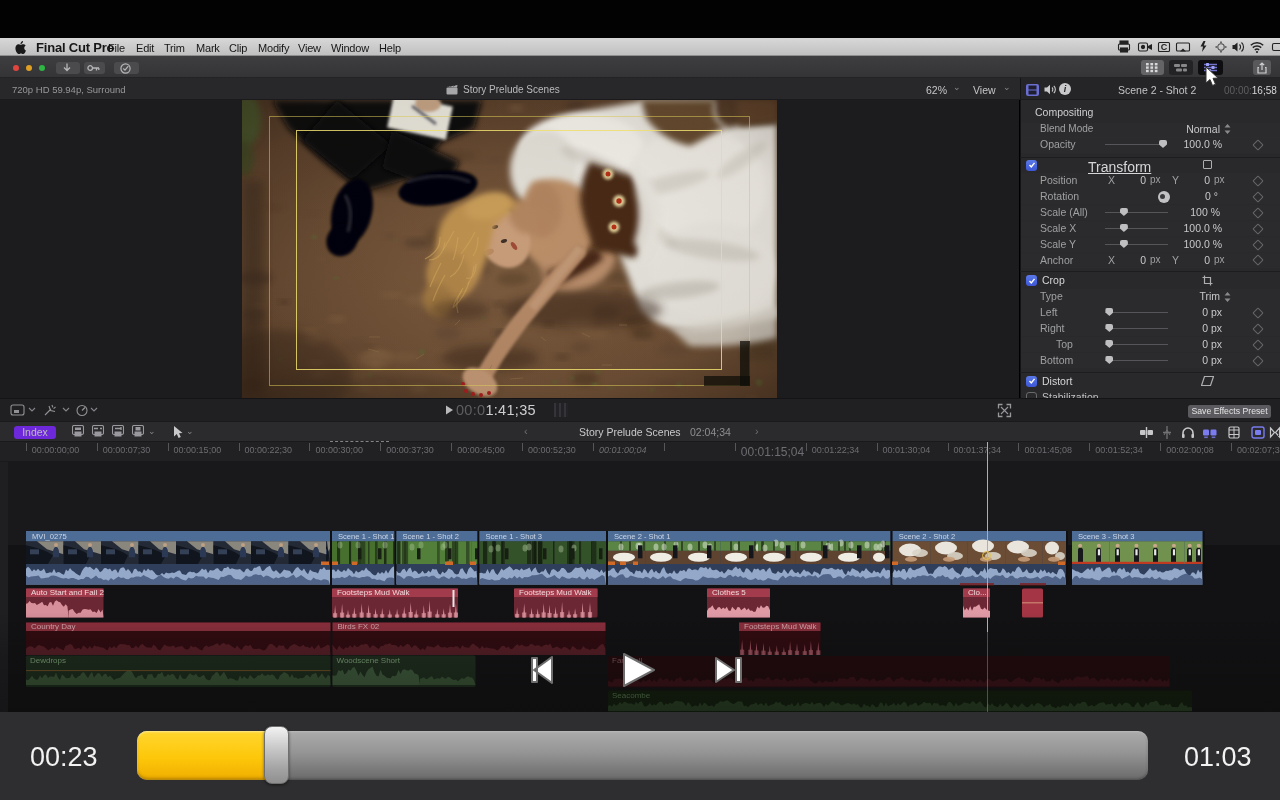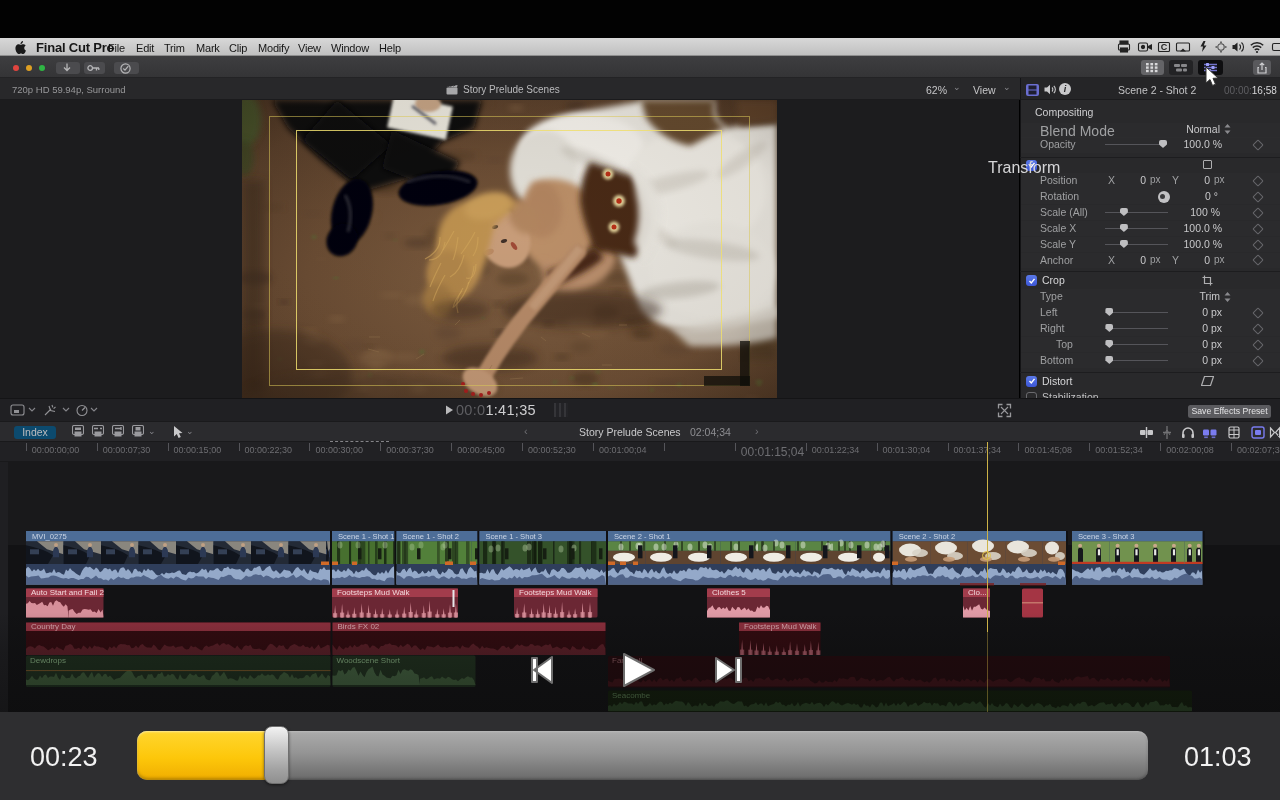--- a/index.html
+++ b/index.html
@@ -424,36 +424,36 @@
 <div class="abs" style="left:1021px;top:204.5px;width:259px;height:15.5px;background:#2d2d2f;opacity:0.55;"></div>
 <div class="abs" style="left:1021px;top:220.5px;width:259px;height:15.5px;background:#2d2d2f;opacity:0.55;"></div>
 <div class="abs" style="left:1021px;top:236.5px;width:259px;height:15.5px;background:#2d2d2f;opacity:0.55;"></div>
 <div class="abs" style="left:1021px;top:252.5px;width:259px;height:15.5px;background:#2d2d2f;opacity:0.55;"></div>
 <div class="abs" style="left:1021px;top:289px;width:259px;height:15.5px;background:#2d2d2f;opacity:0.55;"></div>
 <div class="abs" style="left:1021px;top:305px;width:259px;height:15.5px;background:#2d2d2f;opacity:0.55;"></div>
 <div class="abs" style="left:1021px;top:320.5px;width:259px;height:15.5px;background:#2d2d2f;opacity:0.55;"></div>
 <div class="abs" style="left:1021px;top:336.5px;width:259px;height:15.5px;background:#2d2d2f;opacity:0.55;"></div>
 <div class="abs" style="left:1021px;top:352.5px;width:259px;height:15.5px;background:#2d2d2f;opacity:0.55;"></div>
 <div class="abs" style="left:1035px;top:106.2px;font-size:10.5px;color:#cfcfd1;">Compositing</div>
-<div class="abs" style="left:1040px;top:122.5px;font-size:14px;color:#9fa0a2;">Blend Mode</div>
+<div class="abs" style="left:1040px;top:122.5px;font-size:10px;color:#9fa0a2;">Blend Mode</div>
 <div class="abs" style="left:1100px;top:122.5px;width:120px;text-align:right;font-size:10.5px;color:#c8c8ca;">Normal</div>
 <svg class="abs" style="left:1224px;top:124.0px" width="7" height="10" viewBox="0 0 7 10">
     <path d="M3.5 0 L6.5 3.5 H0.5 Z M3.5 10 L0.5 6.5 H6.5 Z" fill="#8a8a8e"></path>
   </svg>
 <div class="abs" style="left:1040px;top:138.1px;font-size:10.5px;color:#9fa0a2;">Opacity</div>
 <div class="abs" style="left:1105px;top:143.9px;width:58px;height:1.6px;background:#55555a;"></div>
 <div class="abs" style="left:1159.0px;top:140.1px;width:8px;height:8px;background:#bfbfc1;border-radius:2px 2px 4px 4px;clip-path:polygon(0 0,100% 0,100% 55%,50% 100%,0 55%);"></div>
 <div class="abs" style="left:1102px;top:138.1px;width:120px;text-align:right;font-size:10.5px;color:#c8c8ca;">100.0 %</div>
 <div class="abs" style="left:1254px;top:140.6px;width:8px;height:8px;border:1.2px solid #66666a;transform:rotate(45deg);border-radius:1px;"></div>
 <div class="abs" style="left:1020px;top:156.5px;width:260px;height:1px;background:#1d1d1f;"></div>
 <div class="abs" style="left:1026px;top:159.5px;width:11px;height:11px;border-radius:3px;background:linear-gradient(#5a79e8,#3c56d6);"></div>
 <svg class="abs" style="left:1027.5px;top:161.0px" width="8" height="8" viewBox="0 0 8 8">
     <path d="M1.5 4 L3.3 6 L6.5 1.8" stroke="#fff" stroke-width="1.4" fill="none"></path>
   </svg>
-<div class="abs" style="left:988px;top:158.5px;font-size:16px;color:#d6d6d8;">Transform</div>
+<div class="abs" style="left:1088px;top:158.5px;font-size:14px;color:#d6d6d8;text-decoration:underline;">Transform</div>
 <div class="abs" style="left:1203px;top:160px;width:9px;height:9px;border:1.2px solid #aeaeb0;border-radius:1px;"></div>
 <div class="abs" style="left:1040px;top:174.2px;font-size:10.5px;color:#9fa0a2;">Position</div>
 <div class="abs" style="left:1108px;top:174.2px;font-size:10.5px;color:#9fa0a2;">X</div>
 <div class="abs" style="left:1122px;top:174.2px;width:24px;text-align:right;font-size:10.5px;color:#c8c8ca;">0</div>
 <div class="abs" style="left:1150px;top:174.2px;font-size:10px;color:#9fa0a2;">px</div>
 <div class="abs" style="left:1172px;top:174.2px;font-size:10.5px;color:#9fa0a2;">Y</div>
 <div class="abs" style="left:1186px;top:174.2px;width:24px;text-align:right;font-size:10.5px;color:#c8c8ca;">0</div>
 <div class="abs" style="left:1214px;top:174.2px;font-size:10px;color:#9fa0a2;">px</div>
 <div class="abs" style="left:1254px;top:176.7px;width:8px;height:8px;border:1.2px solid #66666a;transform:rotate(45deg);border-radius:1px;"></div>
 <div class="abs" style="left:1040px;top:190.2px;font-size:10.5px;color:#9fa0a2;">Rotation</div>
@@ -552,21 +552,21 @@
 <div class="abs" style="left:456px;top:402px;font-size:14.5px;letter-spacing:0.3px;color:#5e5e62;">00:0<span style="color:#cfcfd1;">1:41;35</span></div>
 <div class="abs" style="left:554px;top:403px;width:14px;height:14px;background:repeating-linear-gradient(90deg,#3a3a3e 0 2px,#242428 2px 5px);opacity:0.8;"></div>
 <svg class="abs" style="left:997px;top:403px" width="15" height="15" viewBox="0 0 15 15">
     <g stroke="#98989c" stroke-width="1.3" fill="none">
       <path d="M1.5 5.5 V1.5 H5.5 M9.5 1.5 H13.5 V5.5 M13.5 9.5 V13.5 H9.5 M5.5 13.5 H1.5 V9.5"></path>
       <path d="M4 4 L11 11 M11 4 L4 11" stroke-width="1.1"></path>
     </g>
   </svg>
 <div class="abs" style="left:1188px;top:405px;width:83px;height:12.5px;border-radius:2.5px;background:#5b5b5f;color:#e4e4e6;font-size:8.7px;text-align:center;line-height:12.5px;">Save Effects Preset</div>
 <div class="abs" style="left:0;top:421px;width:1280px;height:21px;background:#2b2b2e;border-top:1px solid #1a1a1c;border-bottom:1px solid #19191b;"></div>
-<div class="abs" style="left:14px;top:425.5px;width:42px;height:13px;border-radius:3px;background:#0c4a6e;color:#bcbcbe;font-size:10.5px;text-align:center;line-height:13px;">Index</div>
+<div class="abs" style="left:14px;top:425.5px;width:42px;height:13px;border-radius:3px;background:#6d28d9;color:#bcbcbe;font-size:10.5px;text-align:center;line-height:13px;">Index</div>
 <svg class="abs" style="left:72px;top:425px" width="12" height="13" viewBox="0 0 12 13">
     <g stroke="#9a9a9e" fill="none" stroke-width="1.1">
       <rect x="0.5" y="0.5" width="11" height="9" rx="1.5"></rect>
       <rect x="2.5" y="6.5" width="7" height="5" fill="#9a9a9e" stroke="none"></rect>
       <rect x="3" y="2.5" width="6" height="2.5" fill="#9a9a9e" stroke="none"></rect>
     </g>
   </svg>
 <svg class="abs" style="left:92px;top:425px" width="12" height="13" viewBox="0 0 12 13">
     <g stroke="#9a9a9e" fill="none" stroke-width="1.1">
       <rect x="0.5" y="0.5" width="11" height="9" rx="1.5"></rect>
@@ -643,21 +643,21 @@
 <div class="abs" style="left:244.5px;top:444.5px;font-size:9px;color:#6e6e72;white-space:nowrap;">00:00:22;30</div>
 <div class="abs" style="left:309.4px;top:443px;width:1px;height:8px;background:#55555a;"></div>
 <div class="abs" style="left:315.4px;top:444.5px;font-size:9px;color:#6e6e72;white-space:nowrap;">00:00:30;00</div>
 <div class="abs" style="left:380.3px;top:443px;width:1px;height:8px;background:#55555a;"></div>
 <div class="abs" style="left:386.3px;top:444.5px;font-size:9px;color:#6e6e72;white-space:nowrap;">00:00:37;30</div>
 <div class="abs" style="left:451.2px;top:443px;width:1px;height:8px;background:#55555a;"></div>
 <div class="abs" style="left:457.2px;top:444.5px;font-size:9px;color:#6e6e72;white-space:nowrap;">00:00:45;00</div>
 <div class="abs" style="left:522.1px;top:443px;width:1px;height:8px;background:#55555a;"></div>
 <div class="abs" style="left:528.1px;top:444.5px;font-size:9px;color:#6e6e72;white-space:nowrap;">00:00:52;30</div>
 <div class="abs" style="left:593.0px;top:443px;width:1px;height:8px;background:#55555a;"></div>
-<div class="abs" style="left:599.0px;top:444.5px;font-size:9px;color:#6e6e72;white-space:nowrap;">00:01:00;04</div>
+<div class="abs" style="left:599.0px;top:444.5px;font-size:9px;color:#6e6e72;white-space:nowrap;font-style:italic;">00:01:00;04</div>
 <div class="abs" style="left:663.9px;top:443px;width:1px;height:8px;background:#55555a;"></div>
 <div class="abs" style="left:669.9px;top:444.5px;font-size:9px;color:#6e6e72;white-space:nowrap;margin-top:46px;">00:01:07;34</div>
 <div class="abs" style="left:734.8px;top:443px;width:1px;height:8px;background:#55555a;"></div>
 <div class="abs" style="left:740.8px;top:444.5px;font-size:12px;color:#6e6e72;white-space:nowrap;">00:01:15;04</div>
 <div class="abs" style="left:805.7px;top:443px;width:1px;height:8px;background:#55555a;"></div>
 <div class="abs" style="left:811.7px;top:444.5px;font-size:9px;color:#6e6e72;white-space:nowrap;">00:01:22;34</div>
 <div class="abs" style="left:876.6px;top:443px;width:1px;height:8px;background:#55555a;"></div>
 <div class="abs" style="left:882.6px;top:444.5px;font-size:9px;color:#6e6e72;white-space:nowrap;">00:01:30;04</div>
 <div class="abs" style="left:947.5px;top:443px;width:1px;height:8px;background:#55555a;"></div>
 <div class="abs" style="left:953.5px;top:444.5px;font-size:9px;color:#6e6e72;white-space:nowrap;">00:01:37;34</div>

